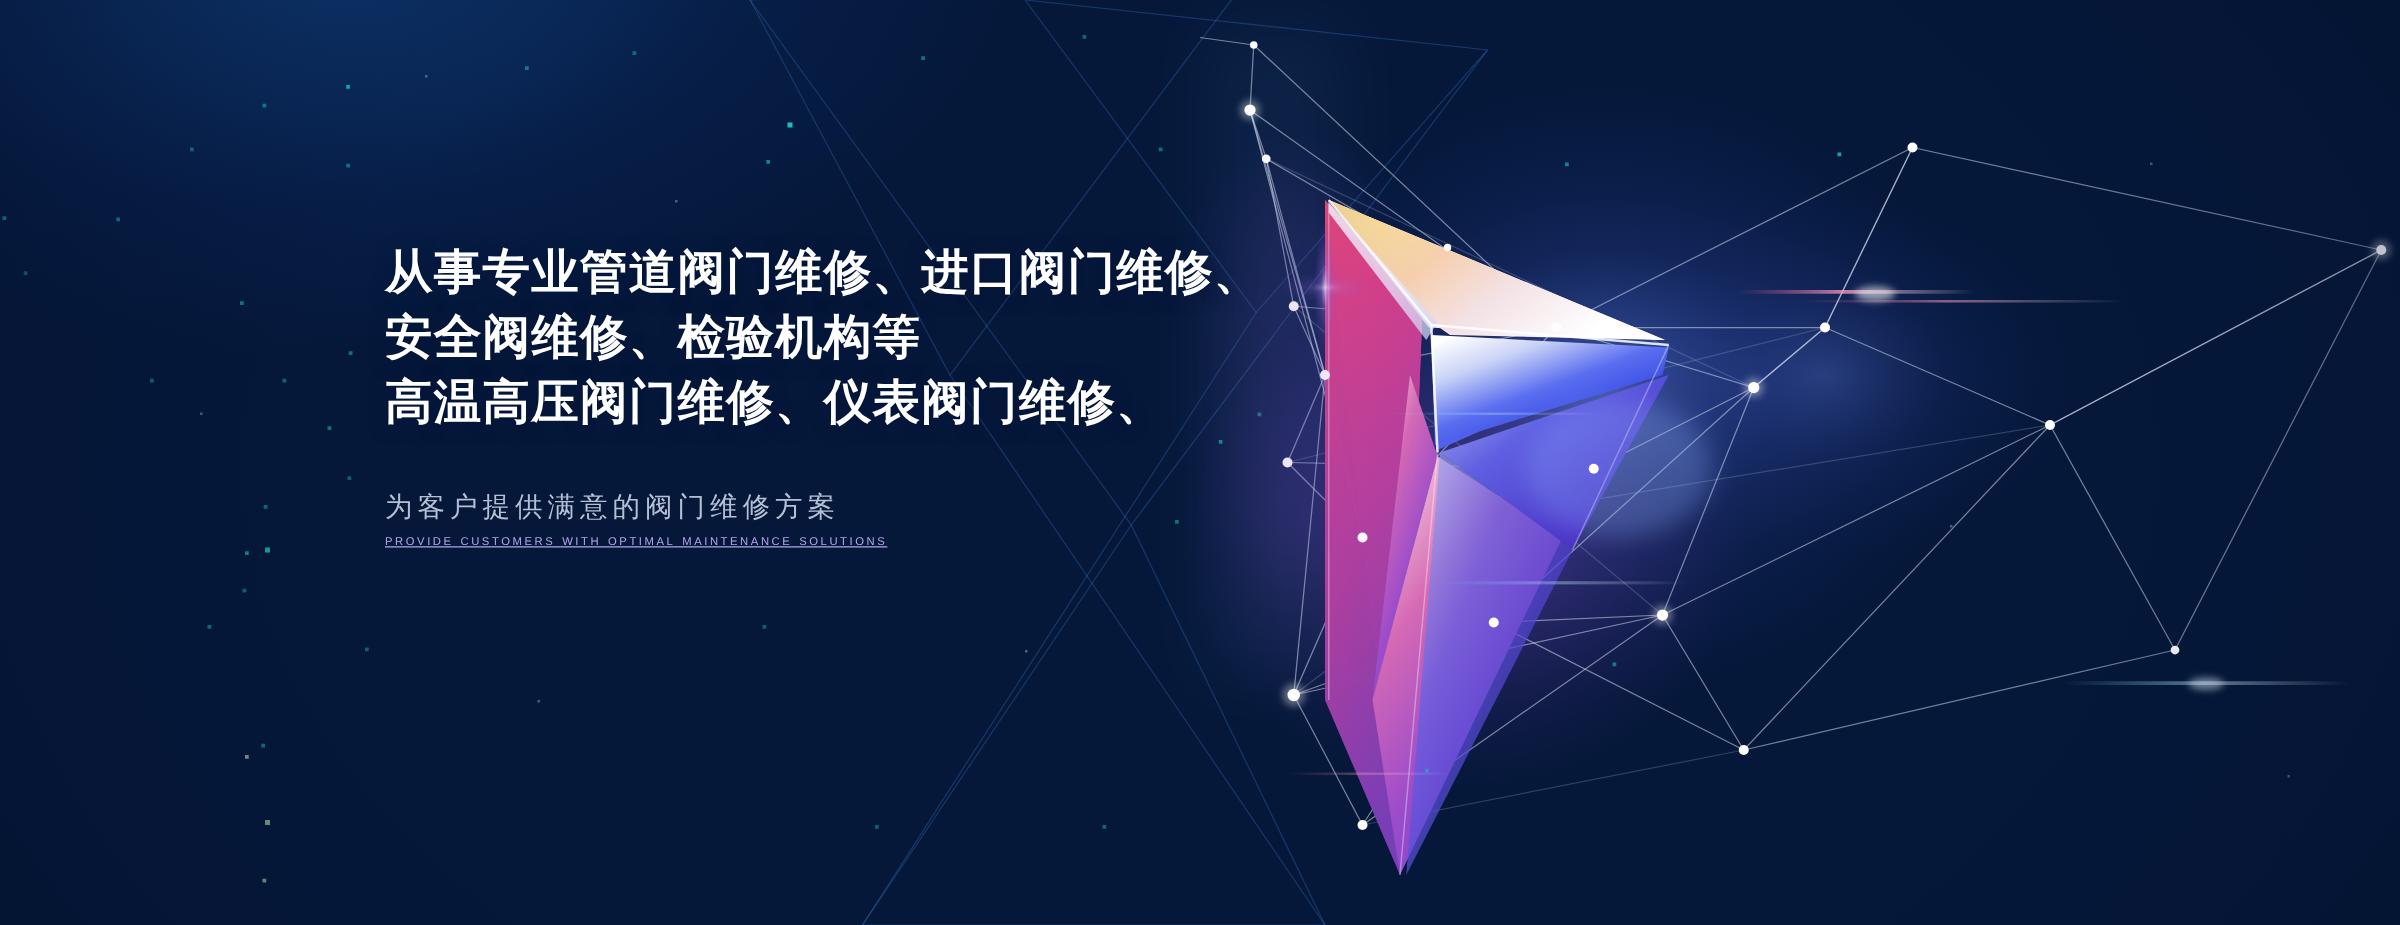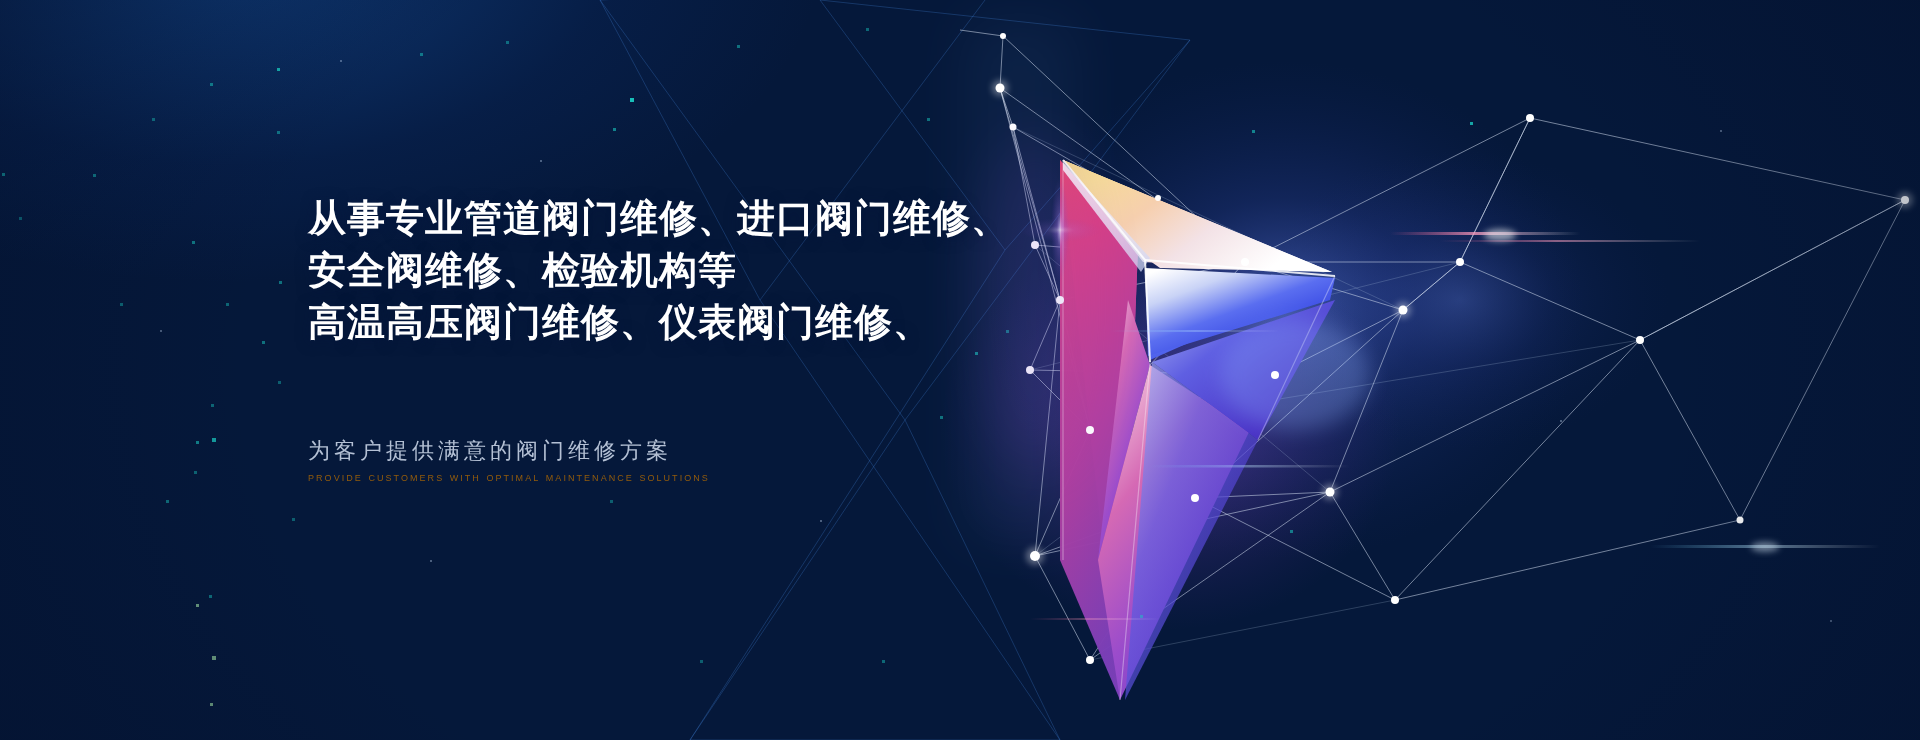--- a/index.html
+++ b/index.html
@@ -52,41 +52,42 @@
     font-size: 38px;
     font-weight: 700;
     line-height: 52px;
     letter-spacing: 1px;
     text-shadow: 0 2px 14px rgba(2,20,60,0.65);
     white-space: nowrap;
   }
   .headline div { white-space: nowrap; }
 
   .sub-wrap {
-    margin-top: 88px;
+    margin-top: 43px;
   }
   .sub-cn {
     color: #c3cfe2;
     font-size: 22px;
     font-weight: 400;
     letter-spacing: 4px;
     line-height: 30px;
     opacity: 0.92;
     white-space: nowrap;
   }
   .sub-en {
     margin-top: 4px;
-    color: #a16207;
+    color: #c4b5fd;
     font-size: 12.5px;
     font-weight: 400;
     letter-spacing: 2.05px;
     font-variant: small-caps;
     text-transform: lowercase;
     white-space: nowrap;
     opacity: 0.9;
+    text-decoration: underline;
   }
   .sub-en::first-letter { font-size: 12.5px; }
 </style>
 </head>
 <body>
 
 <div class="banner">
 
   <div class="bg-layer bg-topglow"></div>
 

